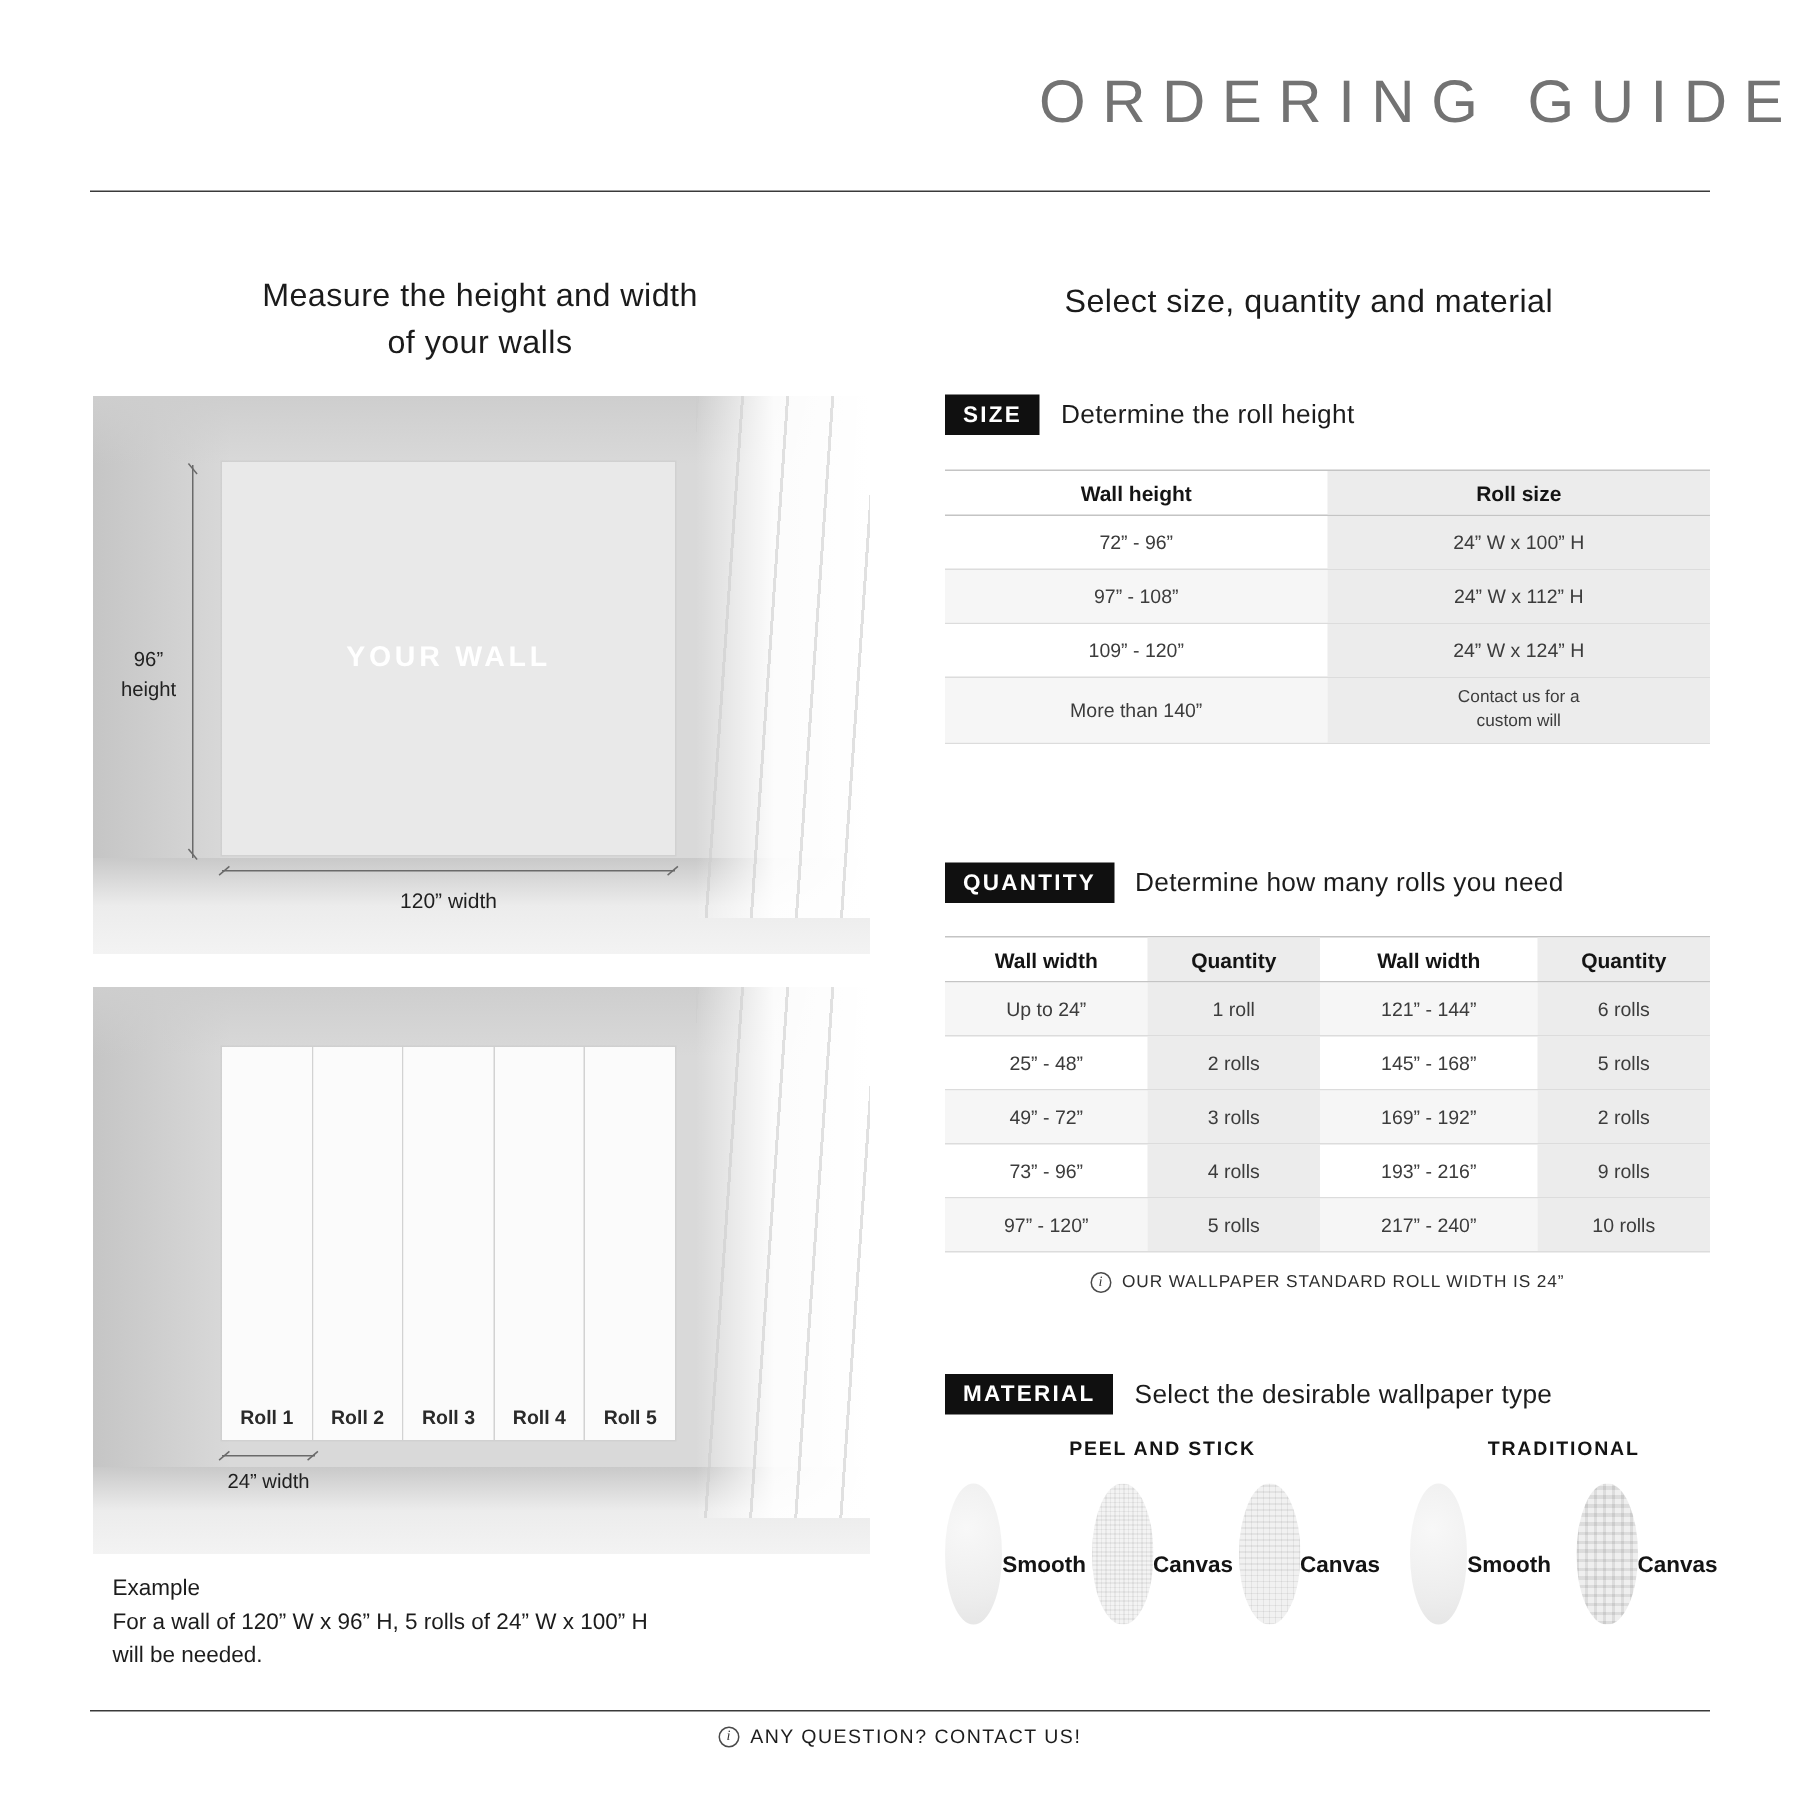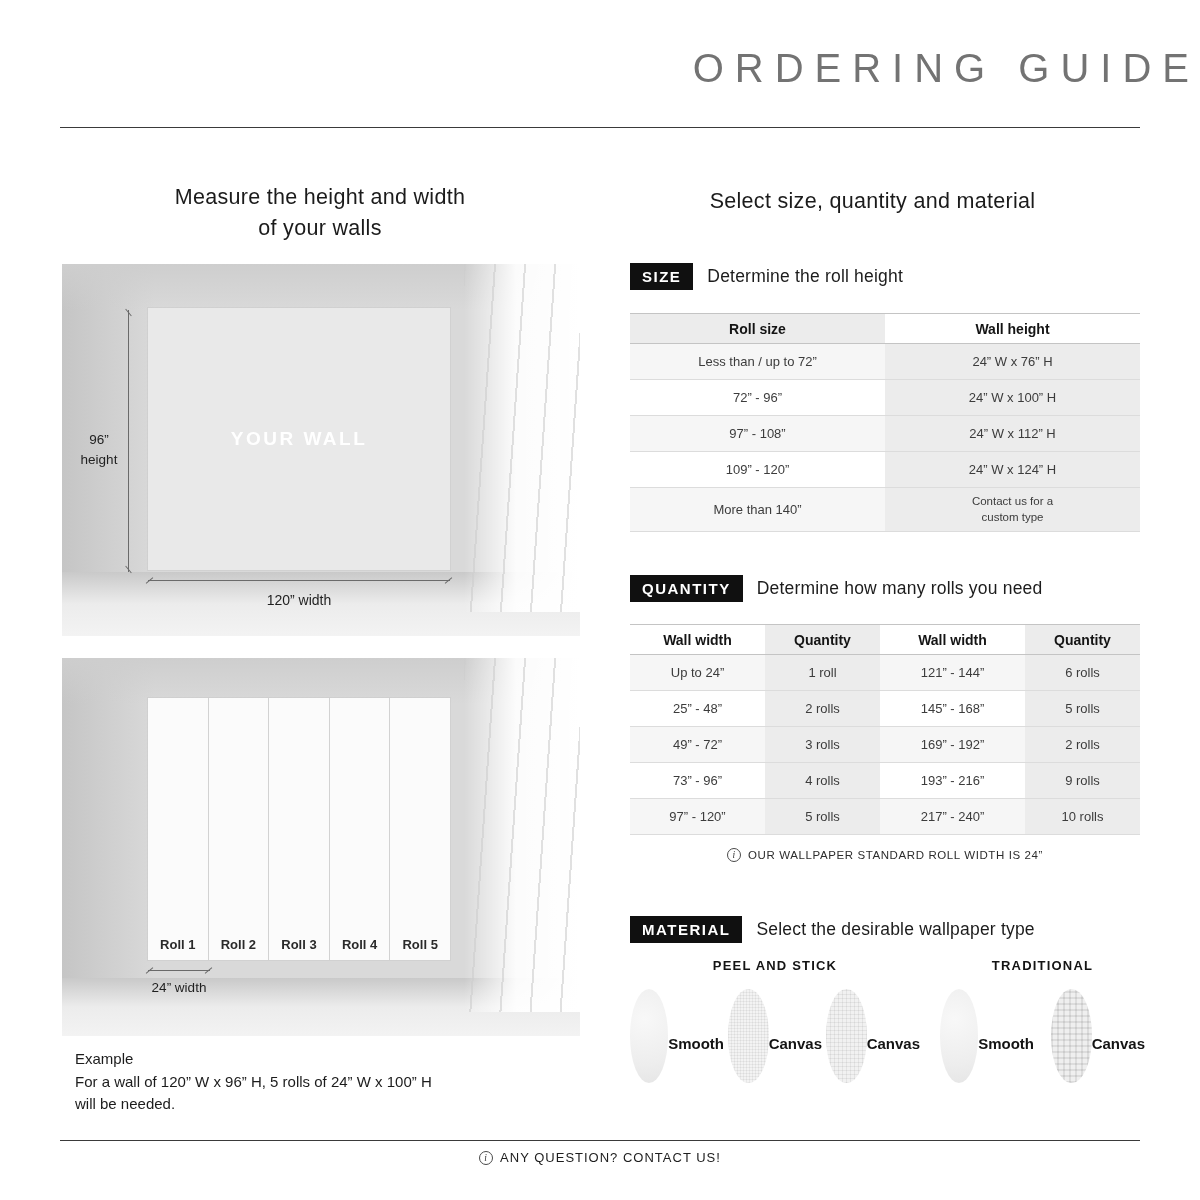--- a/index.html
+++ b/index.html
@@ -170,43 +170,39 @@
     <div class="pre">For a wall of 120” W x 96” H, 5 rolls of 24” W x 100” H
 will be needed.</div>
   </div>
 
   <div class="section-head size-head">
     <span class="badge">SIZE</span>
     <span class="section-sub">Determine the roll height</span>
   </div>
   <div class="size-table">
     <div class="t-row h-row">
+      <div class="cell hcell">Wall height</div>
       <div class="cell hcell shade">Roll size</div>
-      <div class="cell hcell">Wall height</div>
-    </div>
-    <div class="t-row b-row">
-      <div class="cell altbg">Less than / up to 72”</div>
-      <div class="cell shade">24” W x 76” H</div>
     </div>
     <div class="t-row b-row">
       <div class="cell">72” - 96”</div>
       <div class="cell shade">24” W x 100” H</div>
     </div>
     <div class="t-row b-row">
       <div class="cell altbg">97” - 108”</div>
       <div class="cell shade">24” W x 112” H</div>
     </div>
     <div class="t-row b-row">
       <div class="cell">109” - 120”</div>
       <div class="cell shade">24” W x 124” H</div>
     </div>
     <div class="t-row b-row tall">
       <div class="cell altbg">More than 140”</div>
       <div class="cell shade small pre">Contact us for a
-custom type</div>
+custom will</div>
     </div>
   </div>
 
   <div class="section-head qty-head">
     <span class="badge">QUANTITY</span>
     <span class="section-sub">Determine how many rolls you need</span>
   </div>
   <div class="qty-table">
     <div class="t-row h-row">
       <div class="cell hcell">Wall width</div>

